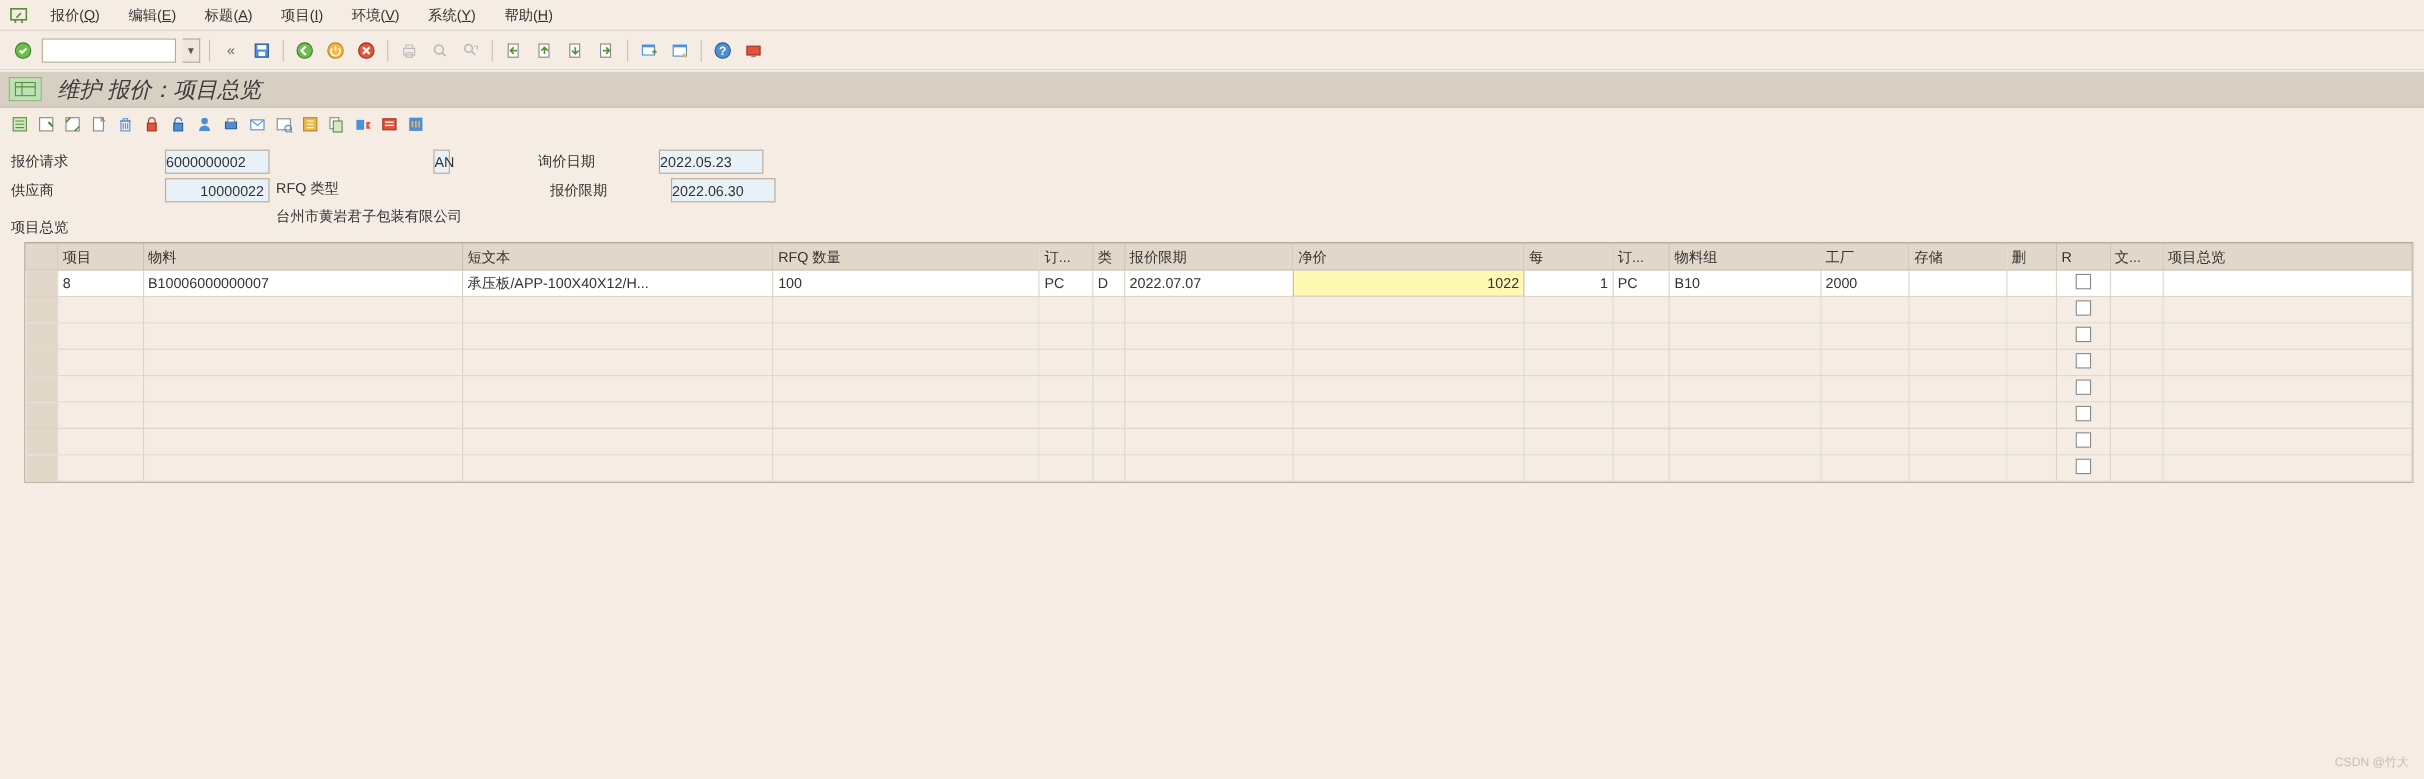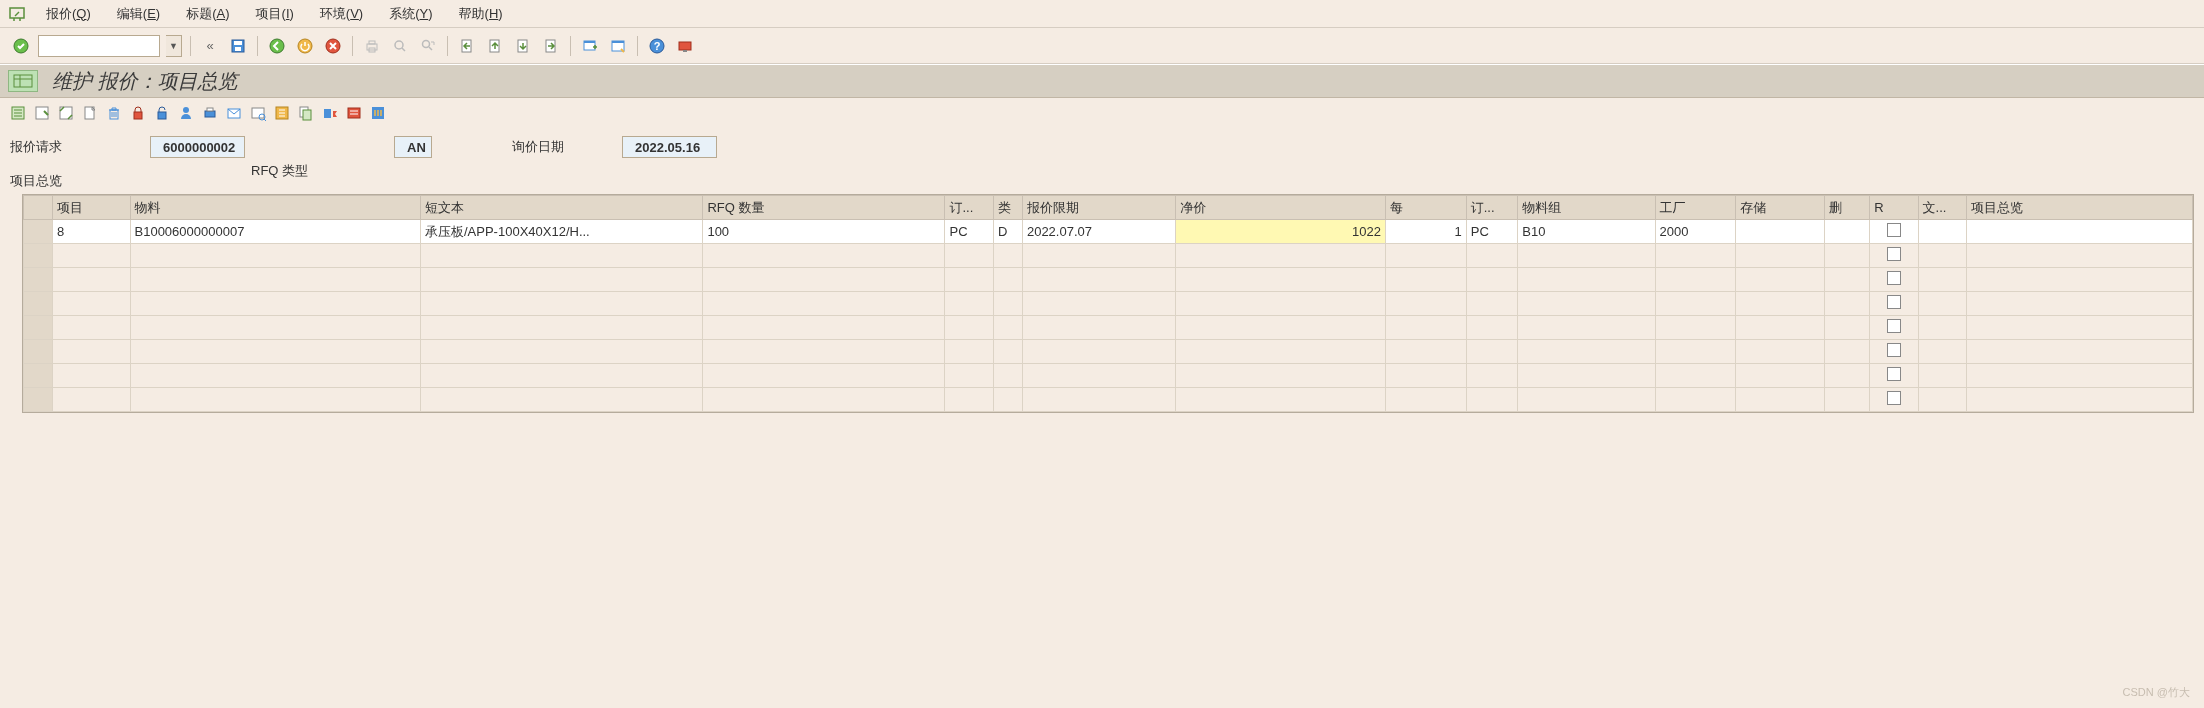--- a/index.html
+++ b/index.html
@@ -24,24 +24,24 @@
     .titlebar .title-text { font-size: 20px; font-style: italic; font-weight: normal; color: #3a3a3a; }
 
     
     .subtoolbar { display: flex; align-items: center; height: 30px; padding: 0 8px; background: #f5ece3; gap: 4px; }
     .sub-btn { width: 20px; height: 20px; display: inline-flex; align-items: center; justify-content: center; cursor: pointer; }
 
     
     .header-form { padding: 6px 10px 2px; background: #f5ece3; }
     .form-row { display: flex; align-items: center; height: 26px; }
     .form-label { width: 140px; }
-    .form-value { border: 1px solid #b8a990; background: #e8f1f8; height: 22px; padding: 2px 12px; display: inline-flex; align-items: center; font-weight: bold; }
+    .form-value { border: 1px solid #b8a990; background: #e8f1f8; height: 22px; padding: 2px 0; display: inline-flex; align-items: center; }
     .form-static { padding: 2px 6px; margin-top: 48px; }
     .w90 { width: 95px; }
-    .w40 { width: 38px; }
+    .w40 { width: 15px; }
 
     
     .section-label { padding: 10px 10px 4px; }
 
     
     .grid { margin: 0 10px 0 22px; border: 1px solid #b5ab9c; background: #fff; }
     .grid table { border-collapse: collapse; width: 100%; table-layout: fixed; }
     .grid th { background: #e2d8c9; border: 1px solid #c9bfb2; height: 24px; text-align: left; padding: 0 4px; font-weight: normal; font-size: 13px; overflow: hidden; white-space: nowrap; }
     .grid td { border: 1px solid #dcd3c5; height: 24px; padding: 0 4px; font-size: 13px; overflow: hidden; white-space: nowrap; }
     .grid tr.empty td { background: #f5ece3; }
@@ -298,21 +298,29 @@
 
 <div class="header-form">
   <div class="form-row">
     <span class="form-label">报价请求</span>
     <span class="form-value w90">6000000002</span>
     <span class="form-static">RFQ 类型</span>
     <span style="width:80px;display:inline-block"></span>
     <span class="form-value w40">AN</span>
     <span style="width:80px;display:inline-block"></span>
     <span style="width:110px;display:inline-block">询价日期</span>
-    <span class="form-value w90">2022.05.16</span>
+    <span class="form-value w90">2022.05.23</span>
+  </div>
+  <div class="form-row">
+    <span class="form-label">供应商</span>
+    <span class="form-value w90 text-right" style="justify-content:flex-end">10000022</span>
+    <span class="form-static">台州市黄岩君子包装有限公司</span>
+    <span style="width:74px;display:inline-block"></span>
+    <span style="width:110px;display:inline-block">报价限期</span>
+    <span class="form-value w90">2022.06.30</span>
   </div>
 </div>
 
 <div class="section-label">项目总览</div>
 
 <div class="grid">
   <table>
     <colgroup>
       <col style="width:18px">
         <col style="width:48px">

